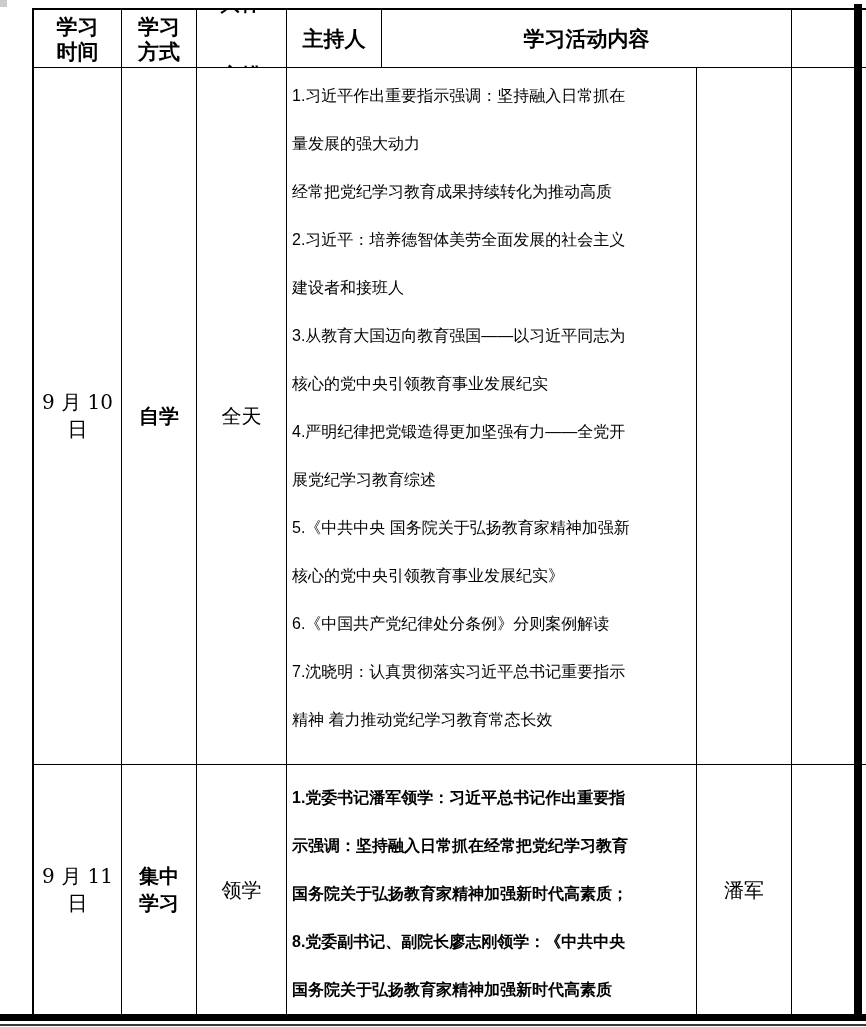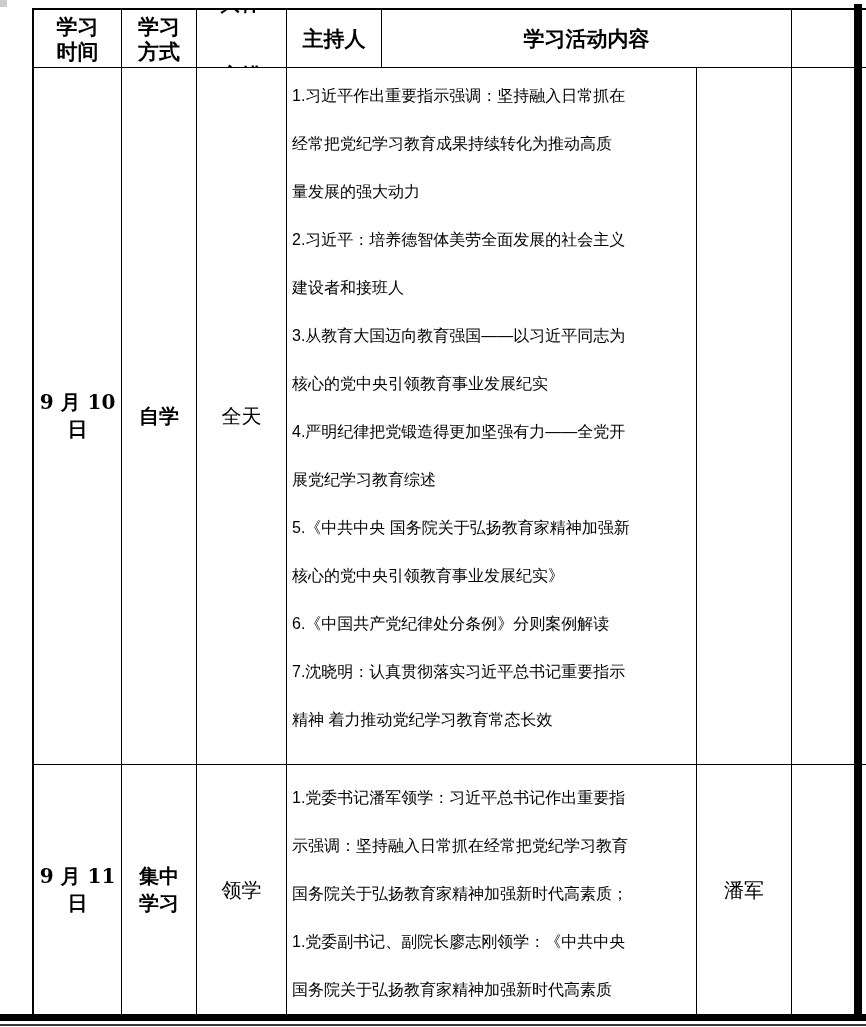--- a/index.html
+++ b/index.html
@@ -48,21 +48,21 @@
     box-sizing: border-box;
     border-right: 1.5px solid #000;
     display: flex;
     flex-direction: column;
     align-items: center;
     justify-content: center;
     overflow: hidden;
   }
   .tcell.no-right { border-right: none; }
 
-  .c-time  { width: 88px; font-weight: bold; }
+  .c-time  { width: 88px; }
   .c-meth  { width: 75px; font-weight: bold; }
   .c-arr   { width: 90px; gap: 48px; }
   .c-cont  { width: 410px; }
   .c-host  { width: 95px; }
   .c-extra { width: 83px; }
 
   .header-row { height: 58px; }
   .header-row .tcell {
     font-weight: 700;
     font-size: 21px;
@@ -76,21 +76,21 @@
     font-family: "DejaVu Serif", serif;
     font-size: 20px;
     line-height: 27px;
     text-align: center;
   }
   .content-cell {
     align-items: stretch;
     justify-content: flex-start;
     padding: 4px 2px 0 5px;
   }
-  .row-2 .content-cell { padding-top: 9px; }
+  .row-2 .content-cell { padding-top: 9px; font-weight: bold; }
   .content-line {
     height: 48px;
     display: flex;
     align-items: center;
     font-size: 16px;
     white-space: nowrap;
     letter-spacing: 0;
   }
   .right-edge-bar {
     position: absolute;
@@ -155,22 +155,22 @@
         <span>日</span>
       </div>
       <div class="tcell c-meth serif-cell">
         <span>自学</span>
       </div>
       <div class="tcell c-arr serif-cell">
         <span>全天</span>
       </div>
       <div class="tcell c-cont content-cell">
         <div class="content-line">1.习近平作出重要指示强调：坚持融入日常抓在</div>
+        <div class="content-line">量发展的强大动力</div>
         <div class="content-line">经常把党纪学习教育成果持续转化为推动高质</div>
-        <div class="content-line">量发展的强大动力</div>
         <div class="content-line">2.习近平：培养德智体美劳全面发展的社会主义</div>
         <div class="content-line">建设者和接班人</div>
         <div class="content-line">3.从教育大国迈向教育强国——以习近平同志为</div>
         <div class="content-line">核心的党中央引领教育事业发展纪实</div>
         <div class="content-line">4.严明纪律把党锻造得更加坚强有力——全党开</div>
         <div class="content-line">展党纪学习教育综述</div>
         <div class="content-line">5.《中共中央 国务院关于弘扬教育家精神加强新</div>
         <div class="content-line">核心的党中央引领教育事业发展纪实》</div>
         <div class="content-line">6.《中国共产党纪律处分条例》分则案例解读</div>
         <div class="content-line">7.沈晓明：认真贯彻落实习近平总书记重要指示</div>
@@ -191,21 +191,21 @@
         <span>集中</span>
         <span>学习</span>
       </div>
       <div class="tcell c-arr serif-cell">
         <span>领学</span>
       </div>
       <div class="tcell c-cont content-cell">
         <div class="content-line">1.党委书记潘军领学：习近平总书记作出重要指</div>
         <div class="content-line">示强调：坚持融入日常抓在经常把党纪学习教育</div>
         <div class="content-line">国务院关于弘扬教育家精神加强新时代高素质；</div>
-        <div class="content-line">1.党委副书记、副院长廖志刚领学：《中共中央</div>
+        <div class="content-line">8.党委副书记、副院长廖志刚领学：《中共中央</div>
         <div class="content-line">国务院关于弘扬教育家精神加强新时代高素质</div>
       </div>
       <div class="tcell c-host serif-cell">
         <span>潘军</span>
       </div>
       <div class="tcell c-extra no-right"></div>
     </div>
 
   </div>
 

